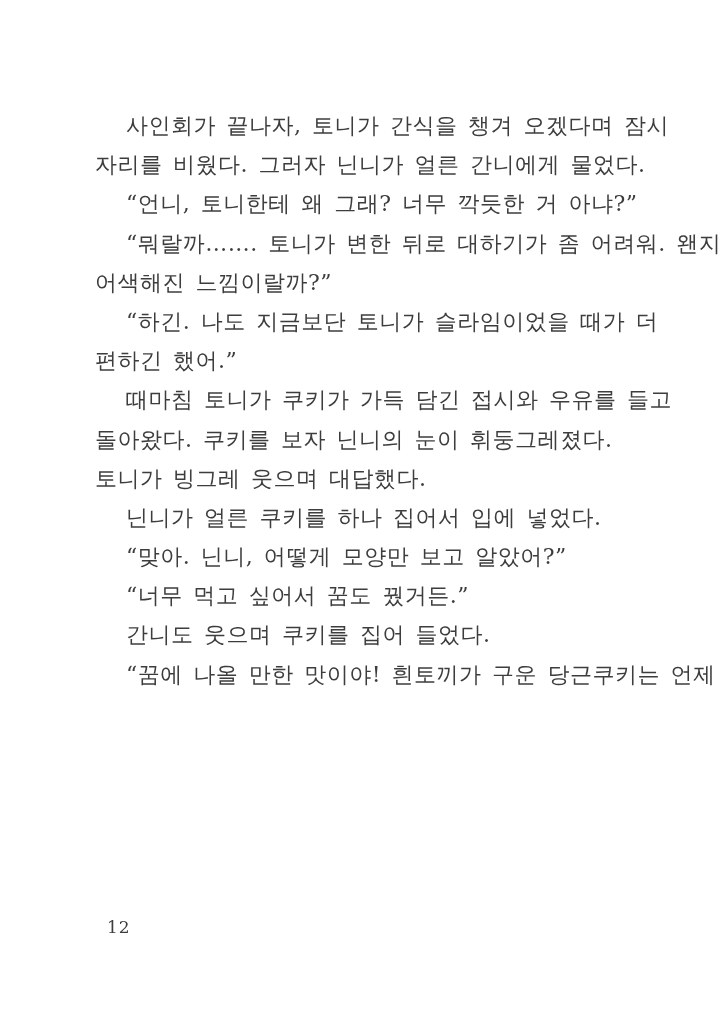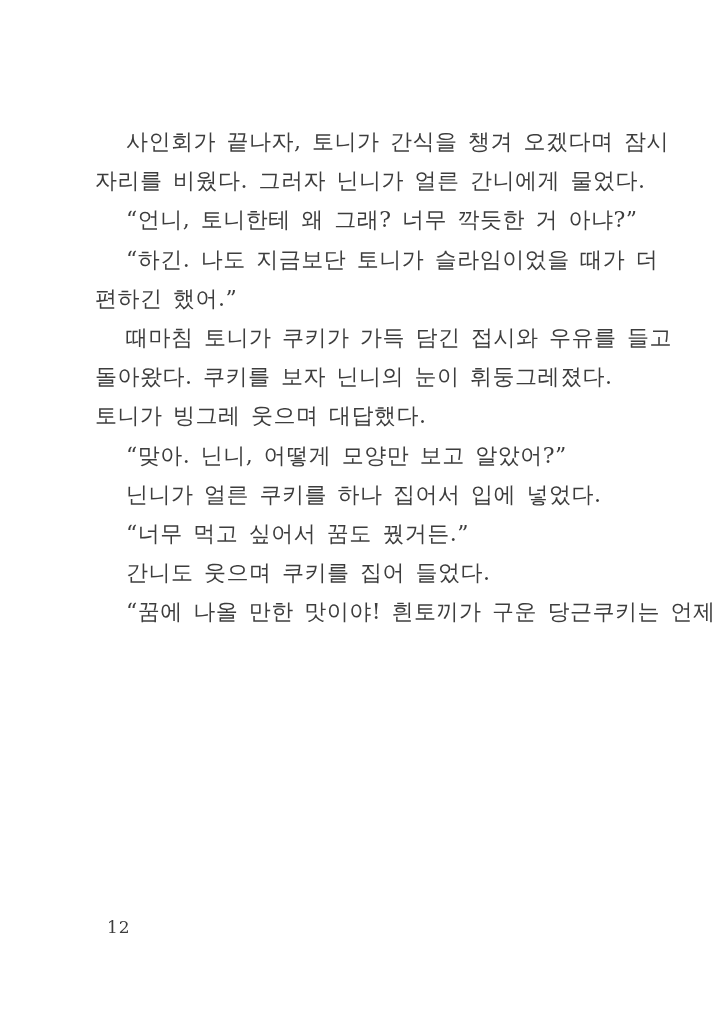--- a/index.html
+++ b/index.html
@@ -11,21 +11,21 @@
     position: relative;
     width: 724px;
     height: 1024px;
     background: #ffffff;
     overflow: hidden;
     font-family: "DejaVu Serif", "Liberation Serif", serif;
   }
   .text-block {
     position: absolute;
     left: 95px;
-    top: 122px;
+    top: 106px;
     width: 560px;
     color: #3d3d3d;
     font-size: 22px;
     line-height: 39.2px;
     letter-spacing: 0.5px;
     word-spacing: 3px;
   }
   .line {
     white-space: nowrap;
     height: 39.2px;
@@ -43,25 +43,27 @@
   }
 </style>
 </head>
 <body>
 
 <div class="page">
   <div class="text-block">
     <div class="line indent">사인회가 끝나자, 토니가 간식을 챙겨 오겠다며 잠시</div>
     <div class="line">자리를 비웠다. 그러자 닌니가 얼른 간니에게 물었다.</div>
     <div class="line indent">“언니, 토니한테 왜 그래? 너무 깍듯한 거 아냐?”</div>
+    <div class="line indent">“뭐랄까……. 토니가 변한 뒤로 대하기가 좀 어려워. 왠지</div>
+    <div class="line">어색해진 느낌이랄까?”</div>
     <div class="line indent">“하긴. 나도 지금보단 토니가 슬라임이었을 때가 더</div>
     <div class="line">편하긴 했어.”</div>
     <div class="line indent">때마침 토니가 쿠키가 가득 담긴 접시와 우유를 들고</div>
     <div class="line">돌아왔다. 쿠키를 보자 닌니의 눈이 휘둥그레졌다.</div>
     <div class="line">토니가 빙그레 웃으며 대답했다.</div>
+    <div class="line indent">닌니가 얼른 쿠키를 하나 집어서 입에 넣었다.</div>
     <div class="line indent">“맞아. 닌니, 어떻게 모양만 보고 알았어?”</div>
-    <div class="line indent">닌니가 얼른 쿠키를 하나 집어서 입에 넣었다.</div>
     <div class="line indent">“너무 먹고 싶어서 꿈도 꿨거든.”</div>
     <div class="line indent">간니도 웃으며 쿠키를 집어 들었다.</div>
     <div class="line indent">“꿈에 나올 만한 맛이야! 흰토끼가 구운 당근쿠키는 언제</div>
   </div>
   <div class="page-number">12</div>
 </div>
 
 </body></html>

